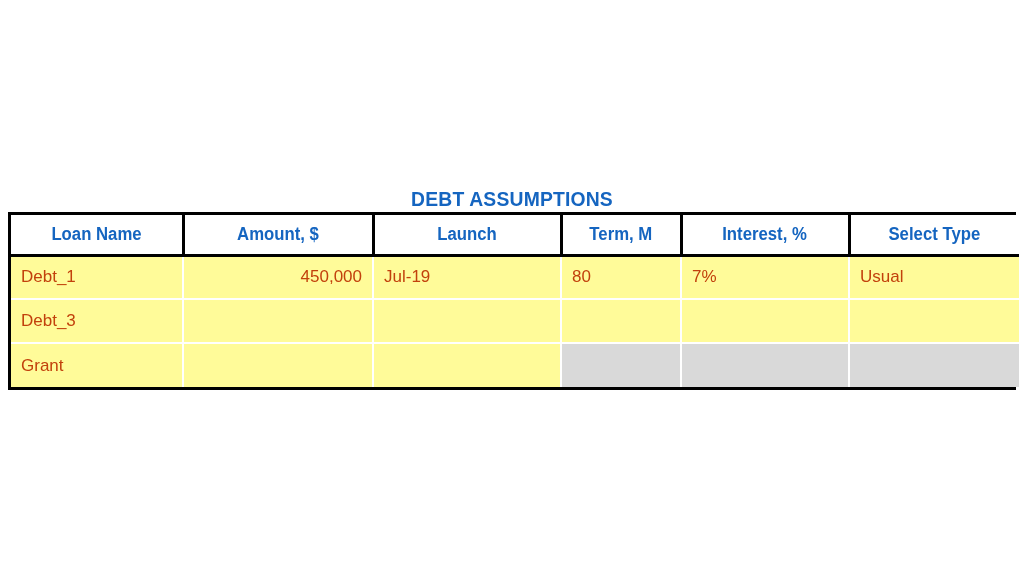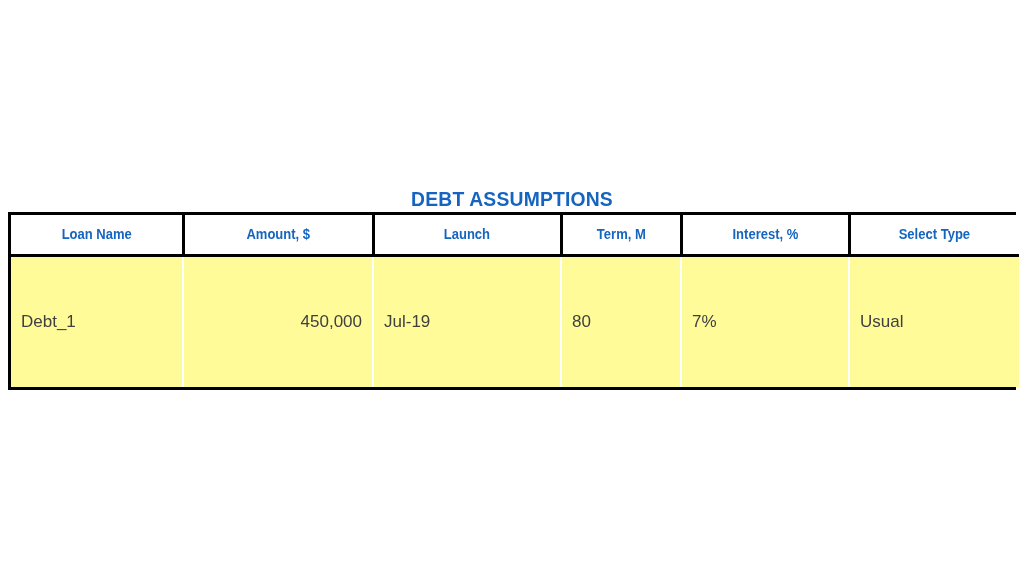--- a/index.html
+++ b/index.html
@@ -67,21 +67,21 @@
   table.grid col.c4 { width: 120px; }
   table.grid col.c5 { width: 168px; }
   table.grid col.c6 { width: 170px; }
 
   
   thead tr { height: 40px; }
 
   thead th {
     background: #ffffff;
     color: #1565c0;
-    font-size: 14px;
+    font-size: 18px;
     font-weight: bold;
     text-align: center;
     vertical-align: middle;
     padding: 0 2px;
     border-right: 3px solid #000000;
     border-bottom: 3px solid #000000;
     white-space: nowrap;
     font-family: "Liberation Sans", sans-serif;
   }
   thead th:last-child { border-right: none; margin-left: 36px; }
@@ -89,21 +89,21 @@
     display: inline-block;
     transform: scaleX(0.93);
     transform-origin: center center;
   }
 
   
   tbody tr { height: 33px; }
 
   tbody td {
     background: #fffb99;
-    color: #404040;
+    color: #c2410c;
     font-size: 17px;
     font-weight: normal;
     vertical-align: middle;
     border-right: 2px solid #ffffff;
     border-bottom: 2px solid #ffffff;
     padding: 0 10px;
     white-space: nowrap;
     font-family: "Liberation Sans", sans-serif;
   }
   tbody tr:last-child td { border-bottom: none; }
@@ -161,19 +161,35 @@
         <tr>
           <td class="align-left">Debt_1</td>
           <td class="align-right">450,000</td>
           <td class="align-center">Jul-19</td>
           <td class="align-center">80</td>
           <td class="align-center">7%</td>
           <td class="align-center">Usual</td>
         </tr>
 
 
+        <tr>
+          <td class="align-left">Debt_3</td>
+          <td class="align-right"></td>
+          <td class="align-center"></td>
+          <td class="align-center"></td>
+          <td class="align-center"></td>
+          <td class="align-center"></td>
+        </tr>
 
+        <tr>
+          <td class="align-left">Grant</td>
+          <td class="align-right"></td>
+          <td class="align-center"></td>
+          <td class="align-center gray"></td>
+          <td class="align-center gray"></td>
+          <td class="align-center gray"></td>
+        </tr>
 
       </tbody>
     </table>
   </div>
 
 </div>
 
 </body></html>

